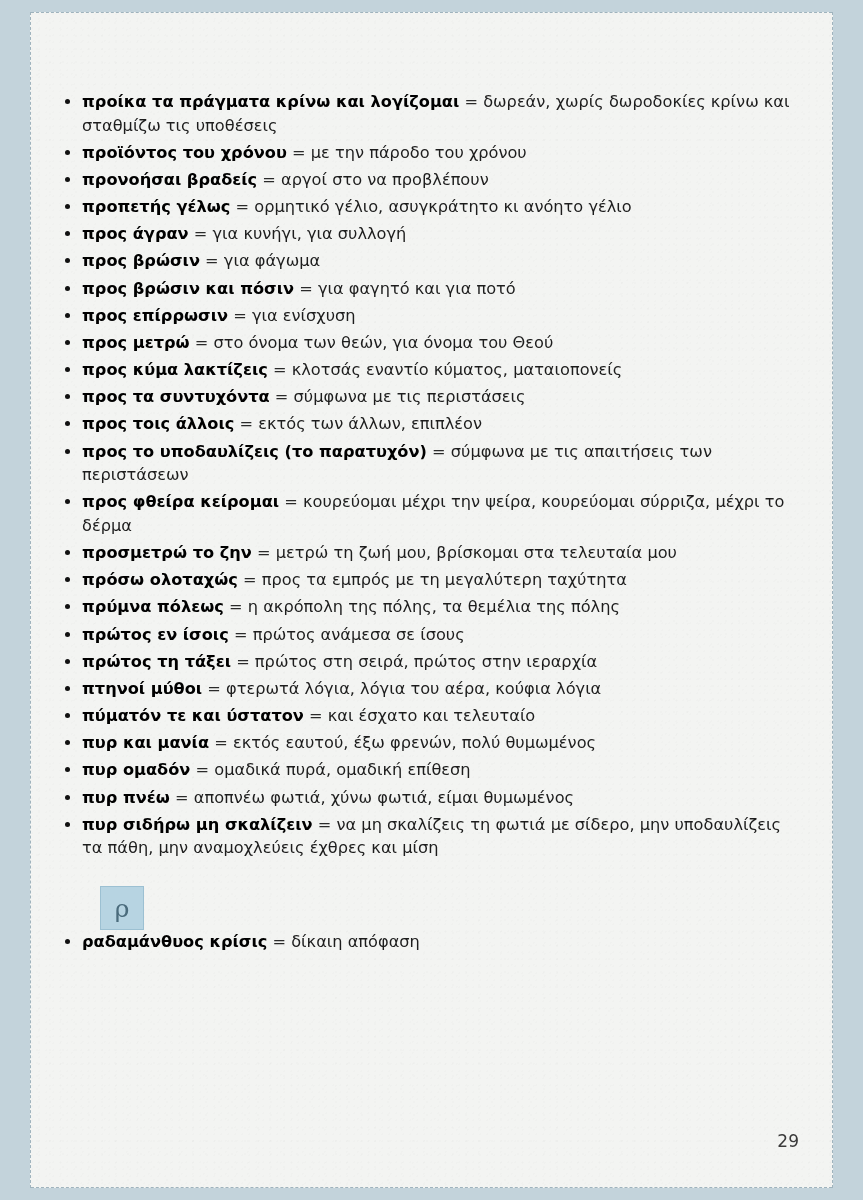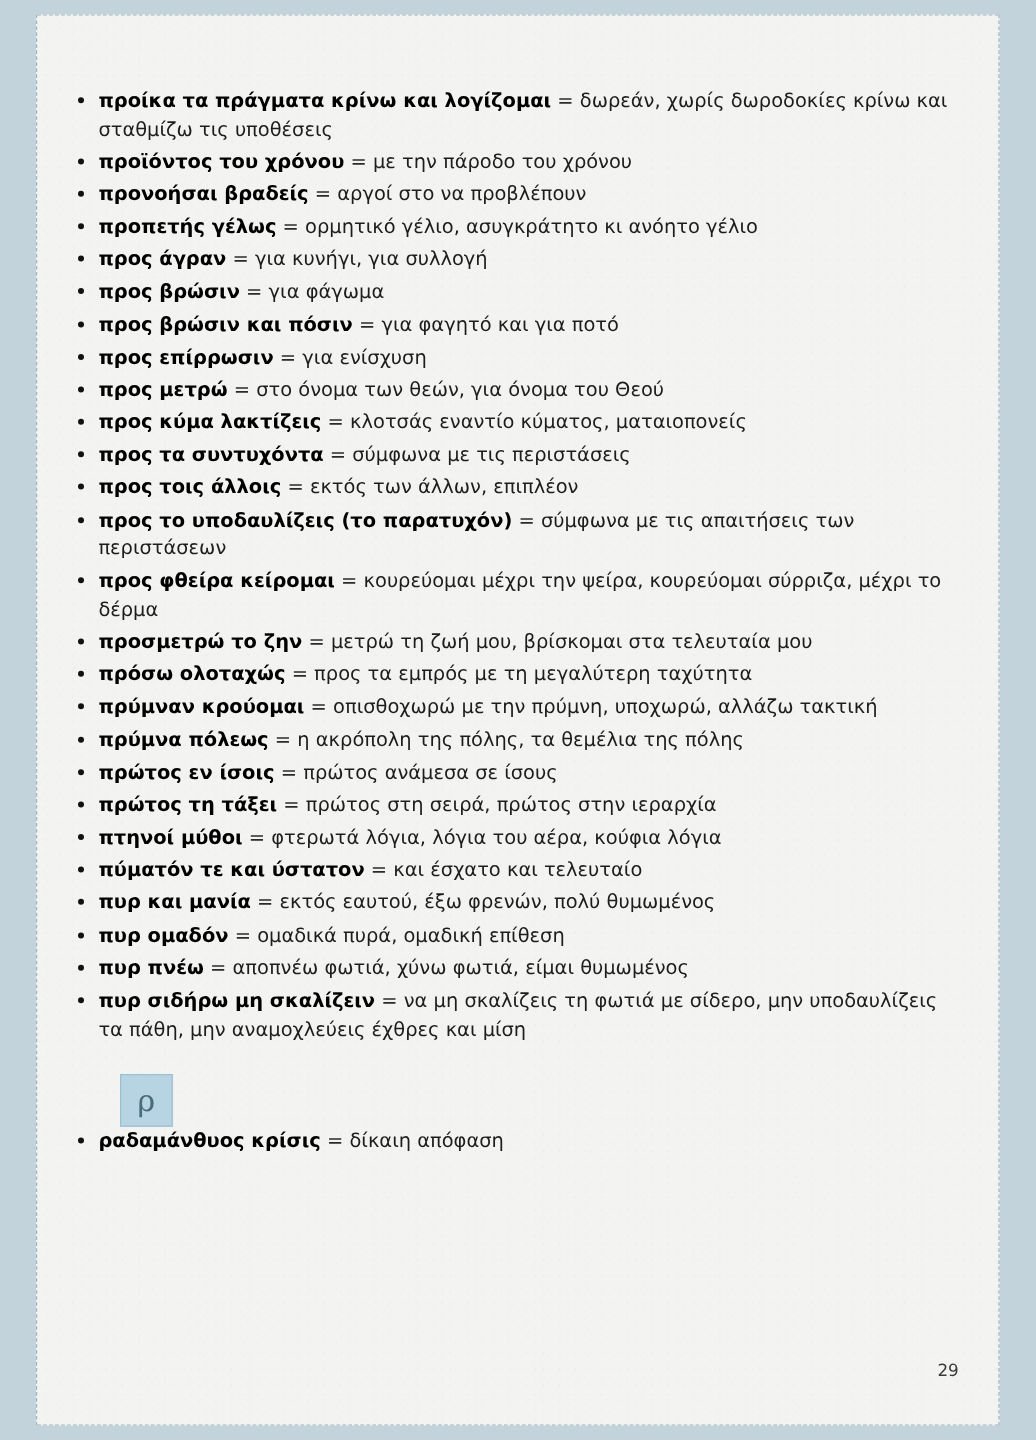--- a/index.html
+++ b/index.html
@@ -39,21 +39,21 @@
   .page-bottom-rule {
     position: absolute;
     left: 0;
     right: 0;
     bottom: 0;
     border-bottom: 1px dashed #9fb3bd;
   }
   .content {
     position: absolute;
     left: 29px;
-    top: 60px;
+    top: 78px;
     width: 740px;
   }
   ul.entries {
     list-style: none;
     margin: 0;
     padding: 0;
   }
   ul.entries li {
     position: relative;
     padding-left: 22px;
@@ -100,21 +100,21 @@
     color: #4a6b7c;
     box-sizing: border-box;
   }
   .after-letter {
     margin-top: 30px;
   }
   .page-number {
     position: absolute;
     right: 33px;
     bottom: 37px;
-    font-size: 14px;
+    font-size: 17px;
     color: #3a3a3a;
     font-family: "DejaVu Sans", sans-serif;
   }
 </style>
 </head>
 <body>
 
 <div class="page">
   <div class="page-top-rule"></div>
   <div class="page-bottom-rule"></div>
@@ -195,25 +195,20 @@
         <span class="term">προσμετρώ το ζην</span>
         <span class="eq">=</span>
         <span class="gloss">μετρώ τη ζωή μου, βρίσκομαι στα τελευταία μου</span>
       </li>
       <li>
         <span class="term">πρόσω ολοταχώς</span>
         <span class="eq">=</span>
         <span class="gloss">προς τα εμπρός με τη μεγαλύτερη ταχύτητα</span>
       </li>
       <li>
-        <span class="term">πρύμναν κρούομαι</span>
-        <span class="eq">=</span>
-        <span class="gloss">οπισθοχωρώ με την πρύμνη, υποχωρώ, αλλάζω τακτική</span>
-      </li>
-      <li>
         <span class="term">πρύμνα πόλεως</span>
         <span class="eq">=</span>
         <span class="gloss">η ακρόπολη της πόλης, τα θεμέλια της πόλης</span>
       </li>
       <li>
         <span class="term">πρώτος εν ίσοις</span>
         <span class="eq">=</span>
         <span class="gloss">πρώτος ανάμεσα σε ίσους</span>
       </li>
       <li>

